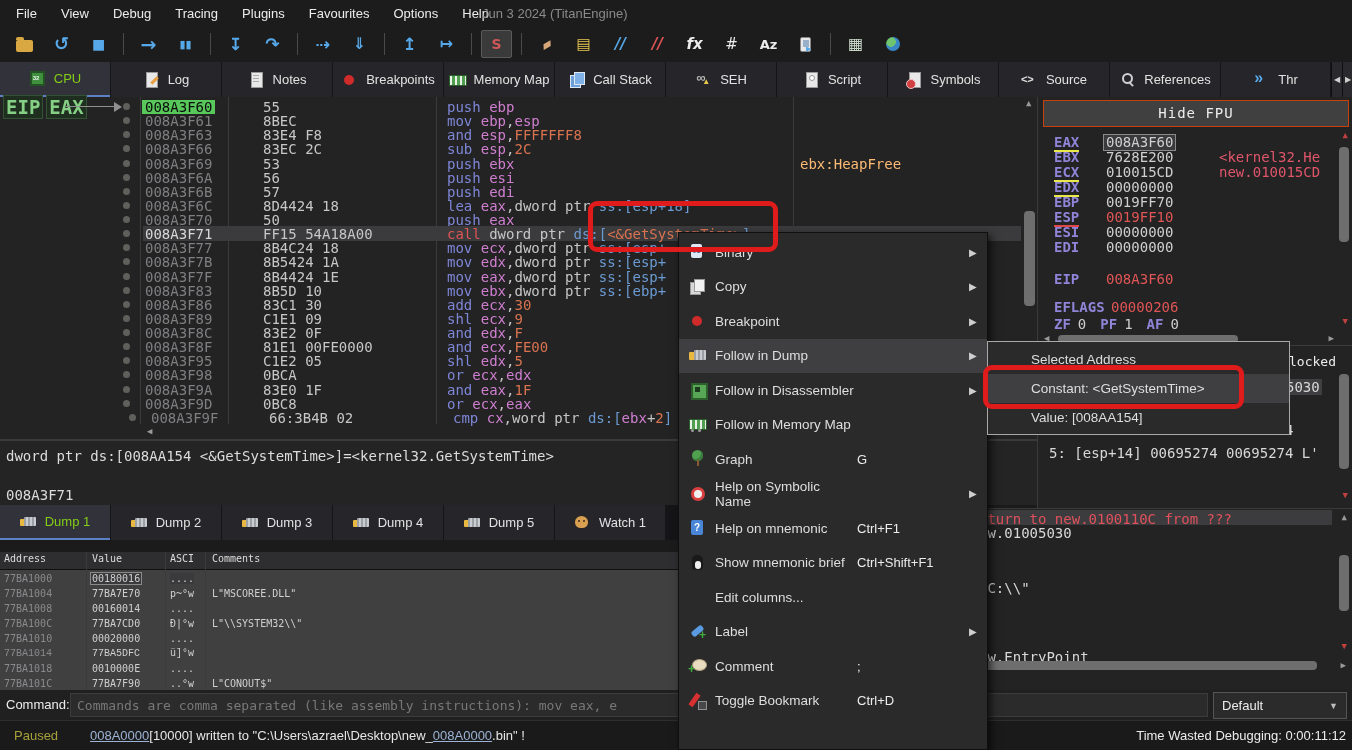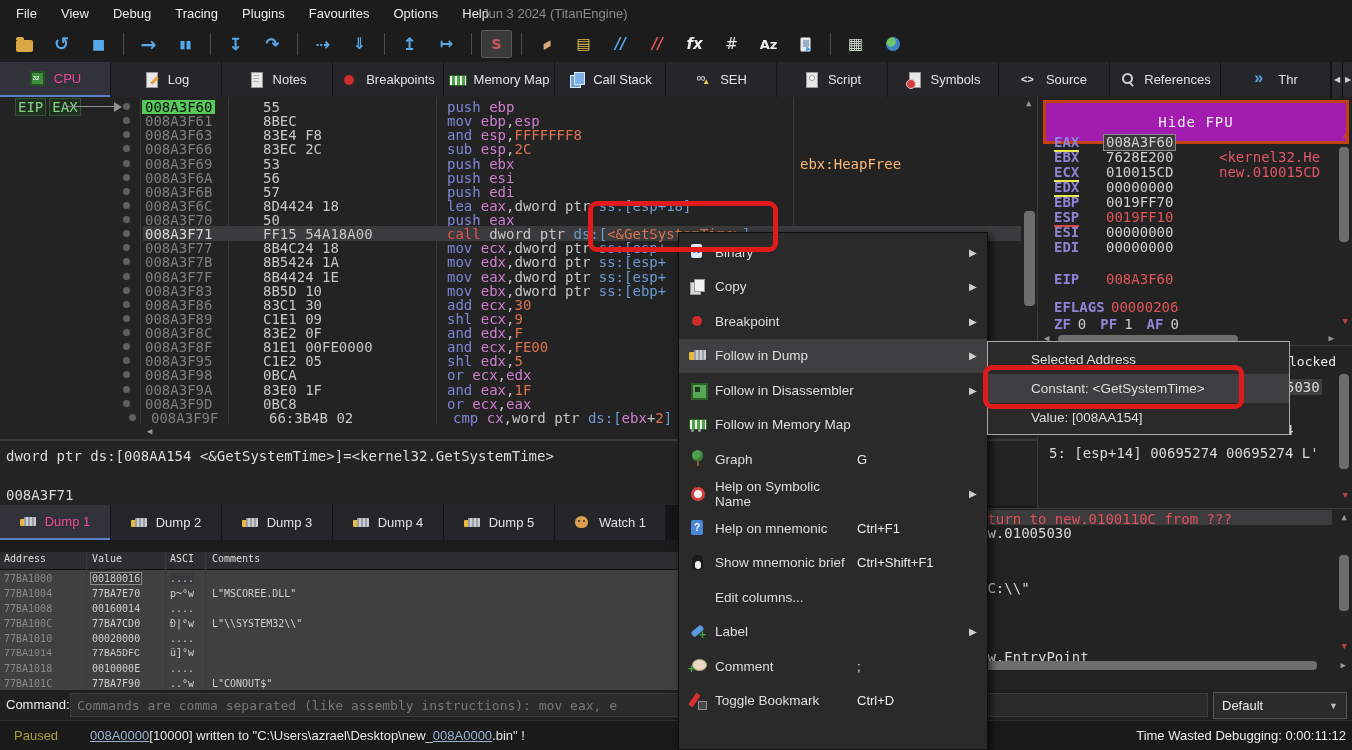--- a/index.html
+++ b/index.html
@@ -25,21 +25,21 @@
 .ic-phone{width:11px;height:15px;background:#e8e8e8;border:1px solid #888;border-radius:2px;position:relative}
 .ic-phone::before{content:"";position:absolute;left:2px;top:2px;width:6px;height:7px;background:#9ab0c8}
 .ic-phone::after{content:"▶";position:absolute;left:5px;top:7px;color:#57a8e8;font-size:7px}
 .ic-globe{width:14px;height:14px;border-radius:50%;background:radial-gradient(circle at 35% 35%,#6fc46f 0 36%,#3a87c8 40%)}
 
 
 .tabrow{position:absolute;left:0;display:flex;background:#151518}
 #tabbar{top:62px;right:0;height:35px}
 #dumptabs{top:505px;width:975px;height:35px}
 .tab{flex:0 0 110px;margin-right:1px;background:#26262a;display:flex;align-items:center;justify-content:center;gap:8px;position:relative;color:#e2e2e2;cursor:default}
-.tab.active{background:#32323a;border-bottom:2px solid #5c81c4;color:#ec4899}
+.tab.active{background:#32323a;border-bottom:2px solid #5c81c4;color:#84cc16}
 .tab.cut{flex:0 0 109px}
 .tabscroll{flex:0 0 11px;background:#2a2a2e;border-left:1px solid #101010;display:flex;align-items:center;justify-content:center;font-size:8px;color:#cfcfcf}
 
 
 .ti{width:17px;height:17px;position:relative;flex:0 0 17px}
 .ti-cpu::before{content:"";position:absolute;inset:1px;background:#3f8f3f;border:2px solid #235323}
 .ti-cpu::after{content:"32";position:absolute;left:4px;top:5px;font-size:6px;color:#eaf4ea;font-weight:bold}
 .doc::before{content:"";position:absolute;left:3px;top:1px;width:10px;height:14px;background:#e8e8e8;border:1px solid #999}
 .ti-log::after{content:"";position:absolute;left:7px;top:8px;width:9px;height:3px;background:#e8a040;transform:rotate(-45deg)}
 .ti-notes::after{content:"";position:absolute;left:5px;top:4px;width:6px;height:8px;background:repeating-linear-gradient(#aaa 0 1px,transparent 1px 3px)}
@@ -67,36 +67,36 @@
 .drow .hl{position:absolute;left:143px;right:0;top:-1px;height:15px;background:#3b3b3d}
 .dot{position:absolute;left:123px;top:3px;width:7px;height:7px;border-radius:50%;background:#5f5f5c}
 .c-addr{position:absolute;left:145px;color:#7f7f82}
 .drow.sel .c-addr{color:#d8d8d8}
 .addr-eip{background:#58c85a;color:#0b0b0b;padding:0 3px;margin-left:-3px}
 .c-bytes{position:absolute;left:263px;color:#c6c6c6}
 .c-instr{position:absolute;left:447px;white-space:pre}
 .c-cmt{position:absolute;left:800px;color:#fdba74}
 .t-mn{color:#7e86d6}.t-call{color:#e05555}.t-reg{color:#d07fd0}.t-num{color:#d9734f}
 .t-seg{color:#6b9bd2}.t-kw{color:#c6c6c6}.t-pun{color:#c6c6c6}.t-cst{color:#d9734f}
-#eip-tag{position:absolute;left:15px;top:3px;color:#86d086;font-weight:normal;font-size:14px}
+#eip-tag{position:absolute;left:3px;top:3px;color:#86d086;font-weight:bold;font-size:19px}
 #eip-tag span{background:#1f2f1f;border:1px solid #335233;padding:0 2px;margin-right:3px}
 #eip-arrow-line{position:absolute;left:66px;top:9px;width:50px;height:0;border-top:1.5px solid #909090}
 #eip-arrow-head{position:absolute;left:114px;top:5px;width:0;height:0;border-left:8px solid #909090;border-top:5px solid transparent;border-bottom:5px solid transparent}
 #jl-h{left:86px;top:421px;width:44px;border-top:2px dashed #8a8a8a}
 #jl-v{left:86px;top:421px;height:14px;border-left:2px dashed #8a8a8a}
 #jl-a{left:82px;top:434px;width:0;height:0;border-top:7px solid #8a8a8a;border-left:5px solid transparent;border-right:5px solid transparent;position:absolute}
 .sb-thumb{position:absolute;background:#6e6e6e;border-radius:4px}
 .sb-arrow{position:absolute;font-size:9px;color:#9a9a9a;line-height:1}
 .sb-arrow.red{color:#c04040}
 #disasm-hthumb{left:165px;top:428px;width:843px;height:9px}
 #disasm-vthumb{left:1024px;top:114px;width:11px;height:95px}
 
 
 #regs{position:absolute;top:97px;left:1037px;width:315px;height:248px;background:#232324;border-left:1px solid #3a3a3a;font-size:14px;line-height:15px}
-#fpu-btn{position:absolute;left:5px;top:3px;width:306px;height:44px;border:3px solid #c2410c;background:#a21caf;color:#ececec;display:flex;align-items:center;justify-content:center;letter-spacing:1px}
+#fpu-btn{position:absolute;left:5px;top:3px;width:306px;height:27px;border:1px solid #c2410c;background:#404040;color:#ececec;display:flex;align-items:center;justify-content:center;letter-spacing:1px}
 .rrow{position:absolute;left:0;right:0;height:15px}
 .rname{position:absolute;left:16px;color:#8f84d8;font-weight:bold}
 .rname.u-y{border-bottom:2px solid #e8e84a}
 .rname.u-r{border-bottom:2px solid #e04848}
 .rval{position:absolute;left:68px;color:#cfcfcf}
 .rval.red{color:#e05555}
 .rval.boxed{border:1px solid #8a8a8a;background:#3a3a3c;padding:0 2px;margin-left:-3px;margin-top:-1px}
 .rnote{position:absolute;left:181px;color:#e0556a}
 .fl-n{color:#8f84d8;font-weight:bold}.fl-v{color:#cfcfcf;margin:0 14px 0 7px}
 

